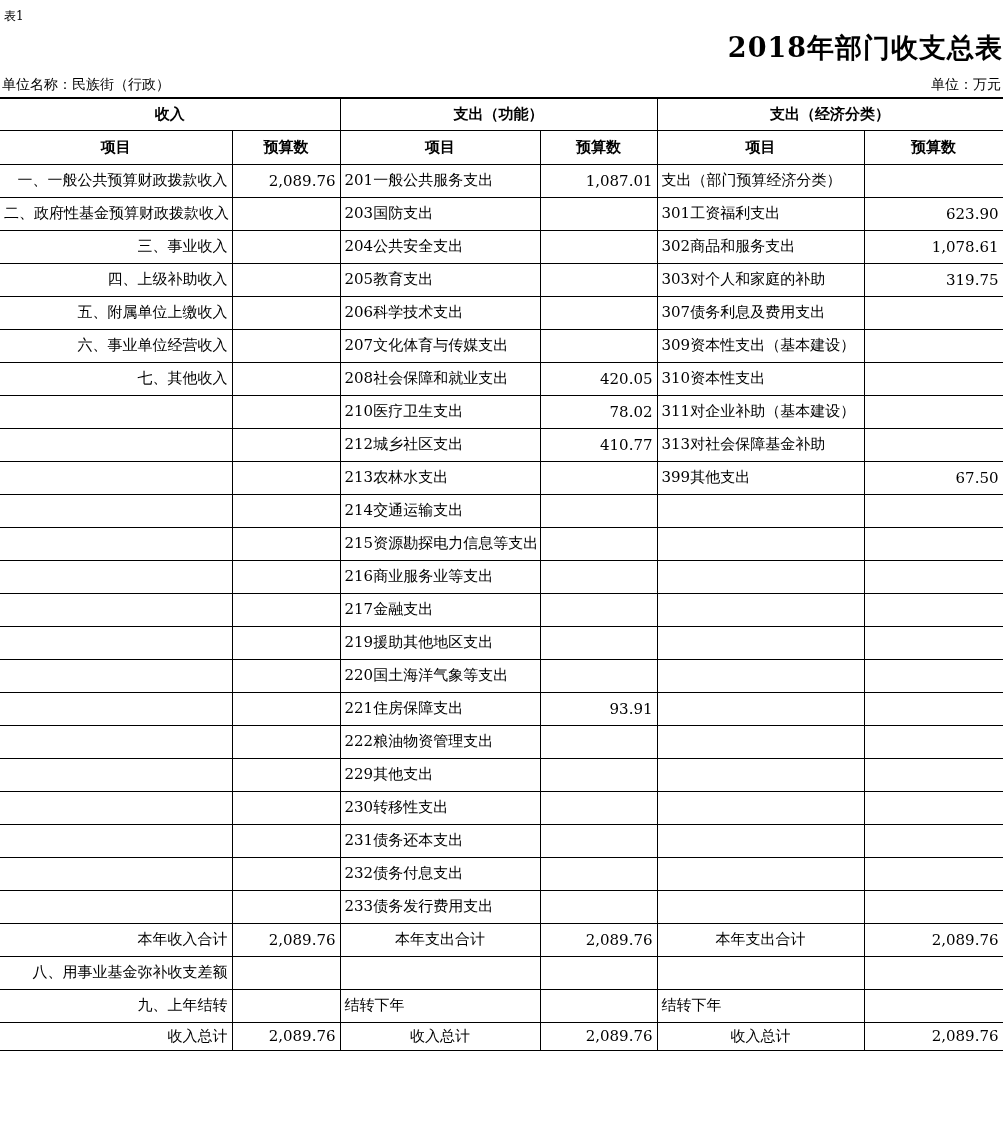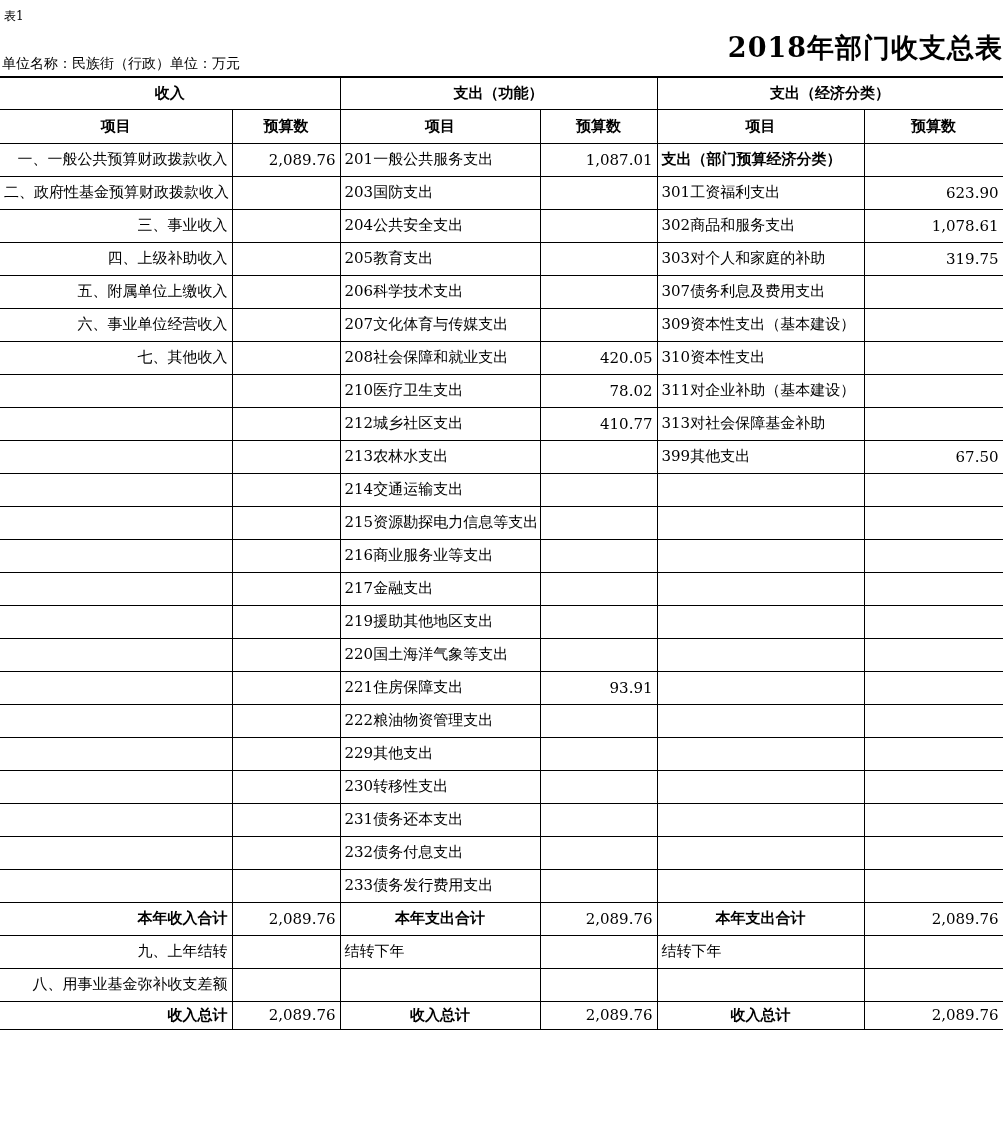--- a/index.html
+++ b/index.html
@@ -8,37 +8,37 @@
     background: #ffffff;
     color: #000000;
     font-family: "DejaVu Serif", "Liberation Serif", serif;
   }
   .page {
     width: 1003px;
     height: 1121px;
     position: relative;
     background: #ffffff;
   }
-  .page-header { position: relative; height: 76px; }
+  .page-header { position: relative; height: 97px; }
   .table-tag {
     position: absolute; top: 8px; left: 4px;
     font-size: 12px;
   }
   .doc-title {
     text-align: right;
     padding-top: 30px;
     font-size: 27px;
     font-weight: bold;
     letter-spacing: 1px;
   }
   .unit-row {
     position: absolute;
     bottom: 3px; left: 0; right: 0;
     display: flex;
-    justify-content: flex-start;
+    justify-content: space-between;
     font-size: 14px;
     padding: 0 2px;
   }
   table.budget {
     width: 1003px;
     border-collapse: collapse;
     table-layout: fixed;
     font-size: 15px;
   }
   table.budget th, table.budget td {
@@ -56,21 +56,21 @@
     font-weight: bold;
     text-align: center;
     font-size: 15px;
   }
   tr.group-hdr   { height: 32px; }
   tr.col-hdr     { height: 34px; }
   tr.data-row    { height: 33px; }
   tr.last-row    { height: 28px; padding-left: 12px; }
   td.label { text-align: left; }
   td.num   { text-align: right; }
-  td.c-bold { font-weight: bold; margin-left: 40px; }
+  td.c-bold { font-weight: normal; margin-left: 40px; }
   td.c-center { text-align: center; }
   td.first-col { padding-left: 6px; text-align: right; }
 </style>
 </head>
 <body>
 
 <div class="page">
 
   <div class="page-header">
     <div class="table-tag">表1</div>
@@ -294,33 +294,33 @@
     <tfoot>
         <tr class="data-row">
           <td class="label first-col c-bold c-center">本年收入合计</td>
           <td class="num">2,089.76</td>
           <td class="label c-bold c-center">本年支出合计</td>
           <td class="num">2,089.76</td>
           <td class="label c-bold c-center">本年支出合计</td>
           <td class="num">2,089.76</td>
         </tr>
         <tr class="data-row">
+          <td class="label first-col">八、用事业基金弥补收支差额</td>
+          <td class="num"></td>
+          <td class="label"></td>
+          <td class="num"></td>
+          <td class="label"></td>
+          <td class="num"></td>
+        </tr>
+        <tr class="data-row">
           <td class="label first-col">九、上年结转</td>
           <td class="num"></td>
           <td class="label">结转下年</td>
           <td class="num"></td>
           <td class="label">结转下年</td>
-          <td class="num"></td>
-        </tr>
-        <tr class="data-row">
-          <td class="label first-col">八、用事业基金弥补收支差额</td>
-          <td class="num"></td>
-          <td class="label"></td>
-          <td class="num"></td>
-          <td class="label"></td>
           <td class="num"></td>
         </tr>
         <tr class="last-row">
           <td class="label first-col c-bold c-center">收入总计</td>
           <td class="num">2,089.76</td>
           <td class="label c-bold c-center">收入总计</td>
           <td class="num">2,089.76</td>
           <td class="label c-bold c-center">收入总计</td>
           <td class="num">2,089.76</td>
         </tr>

